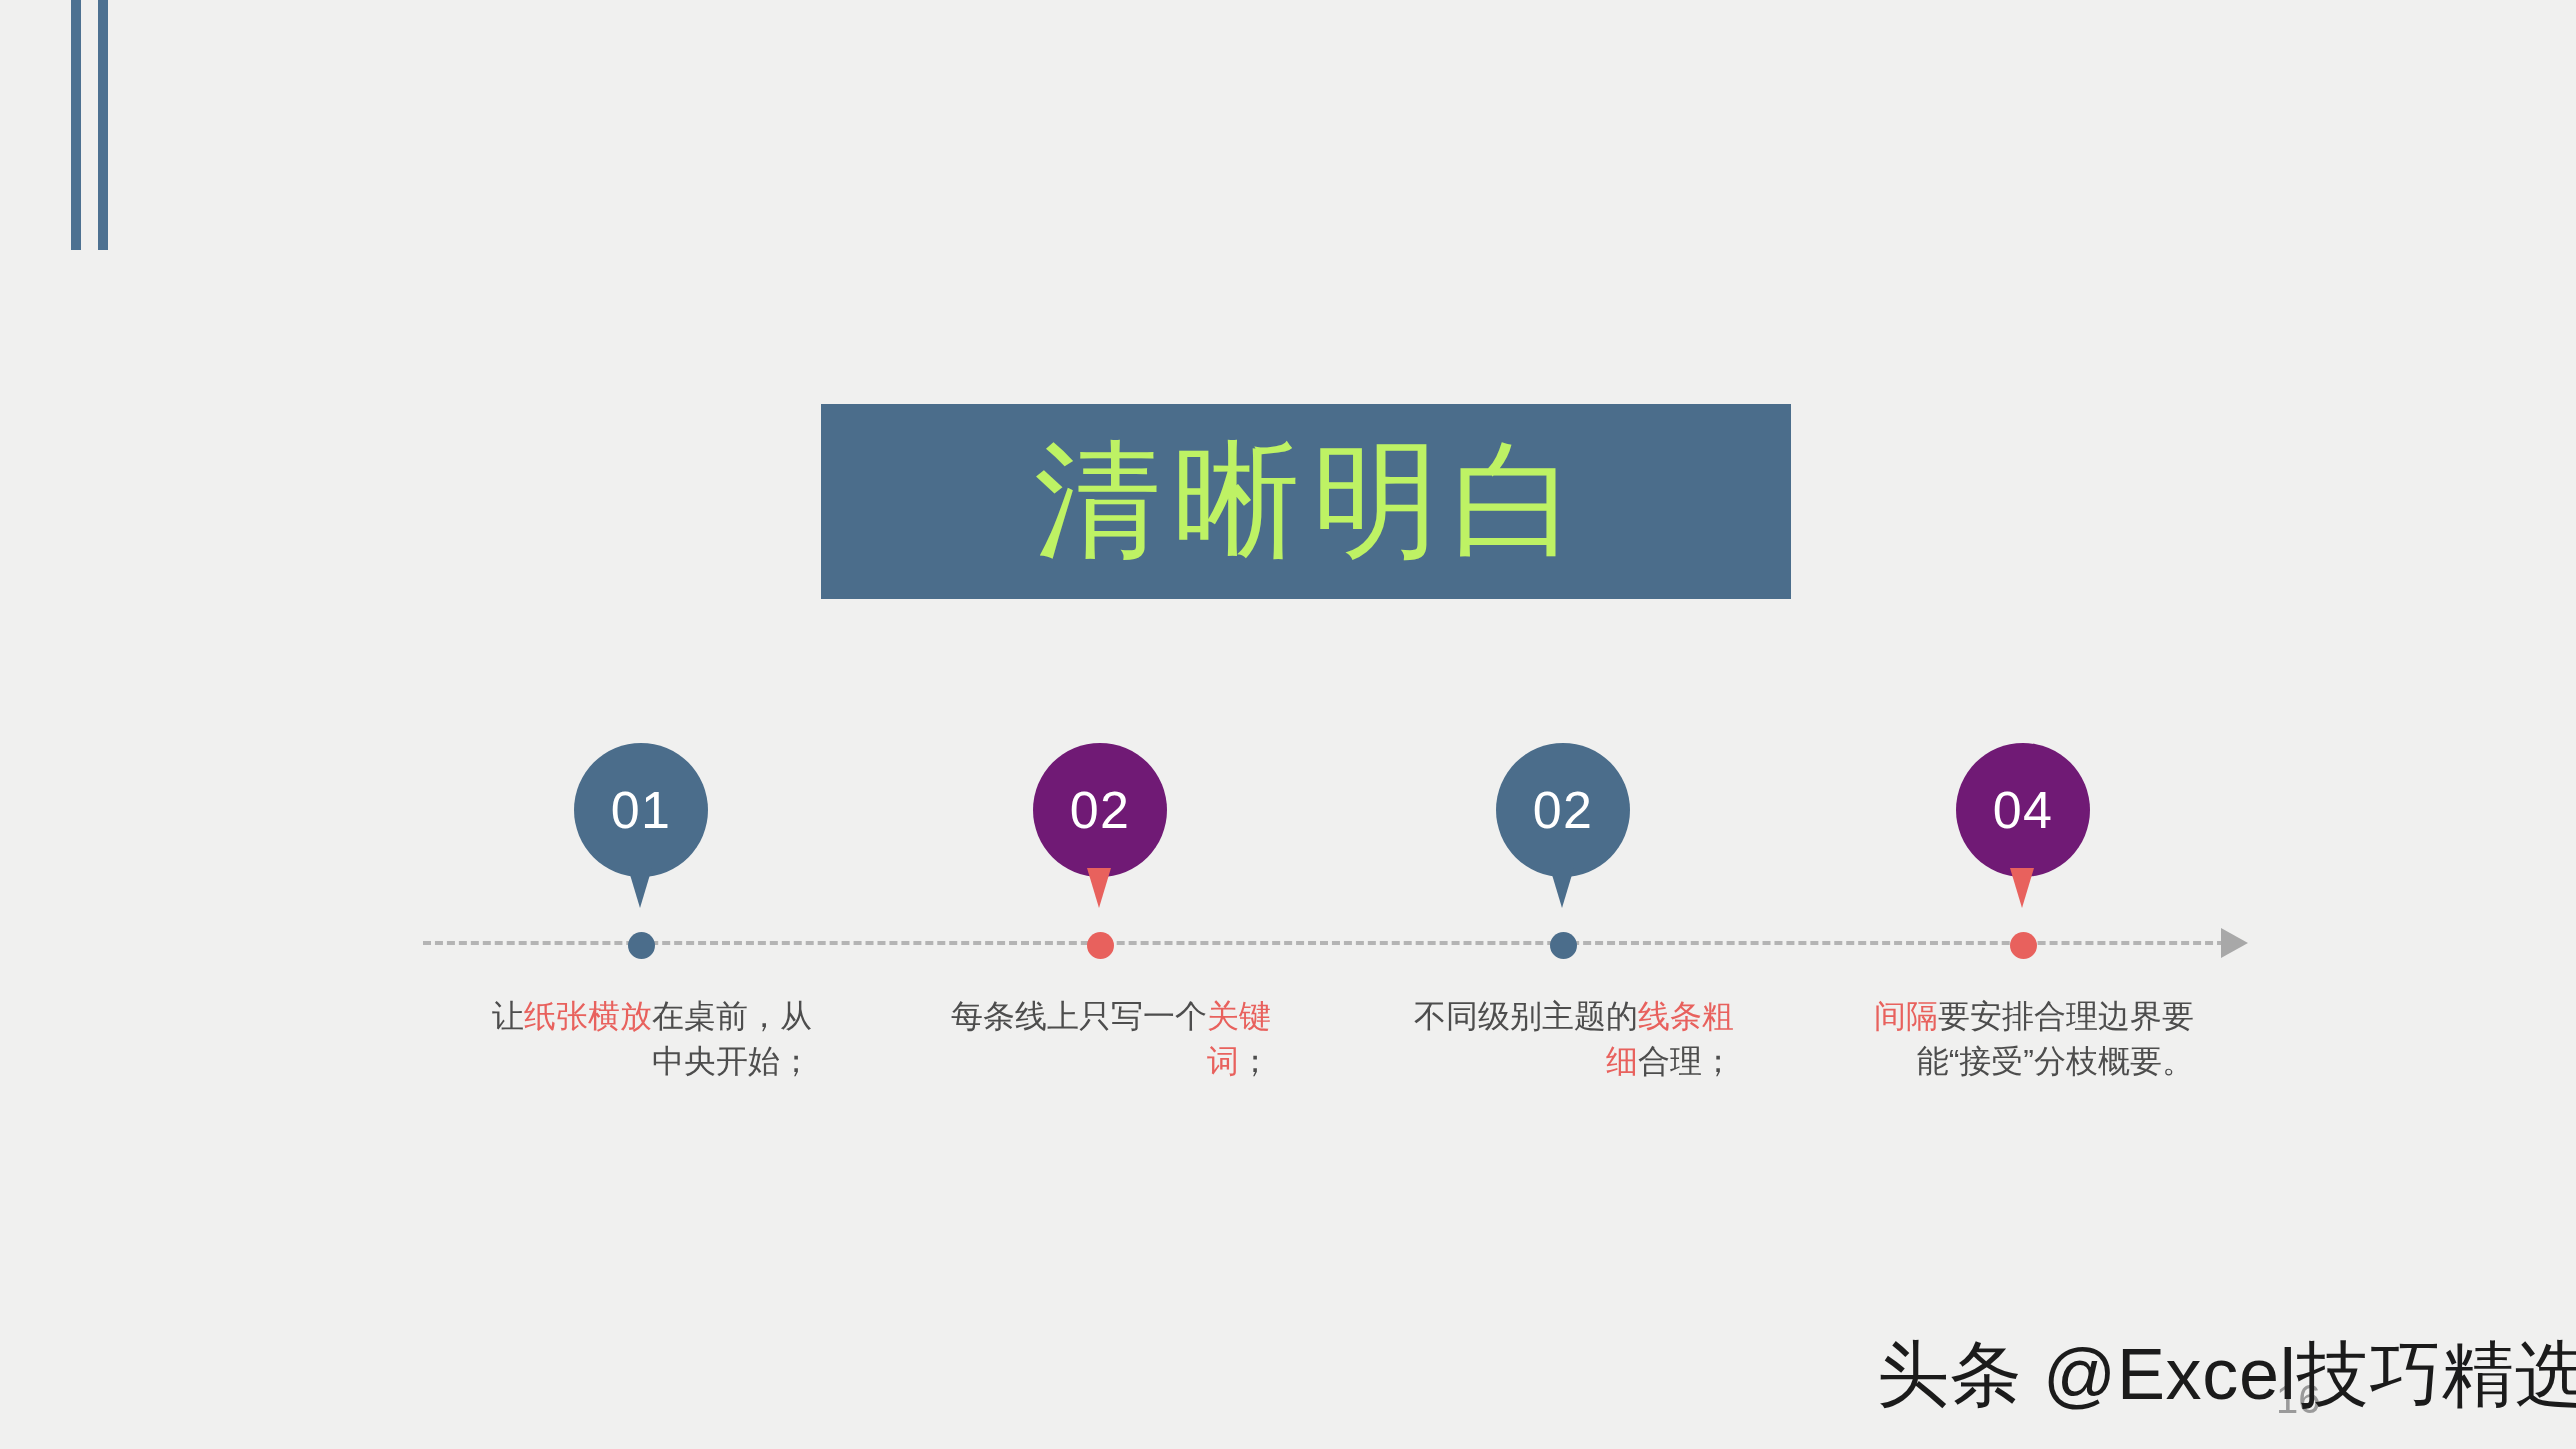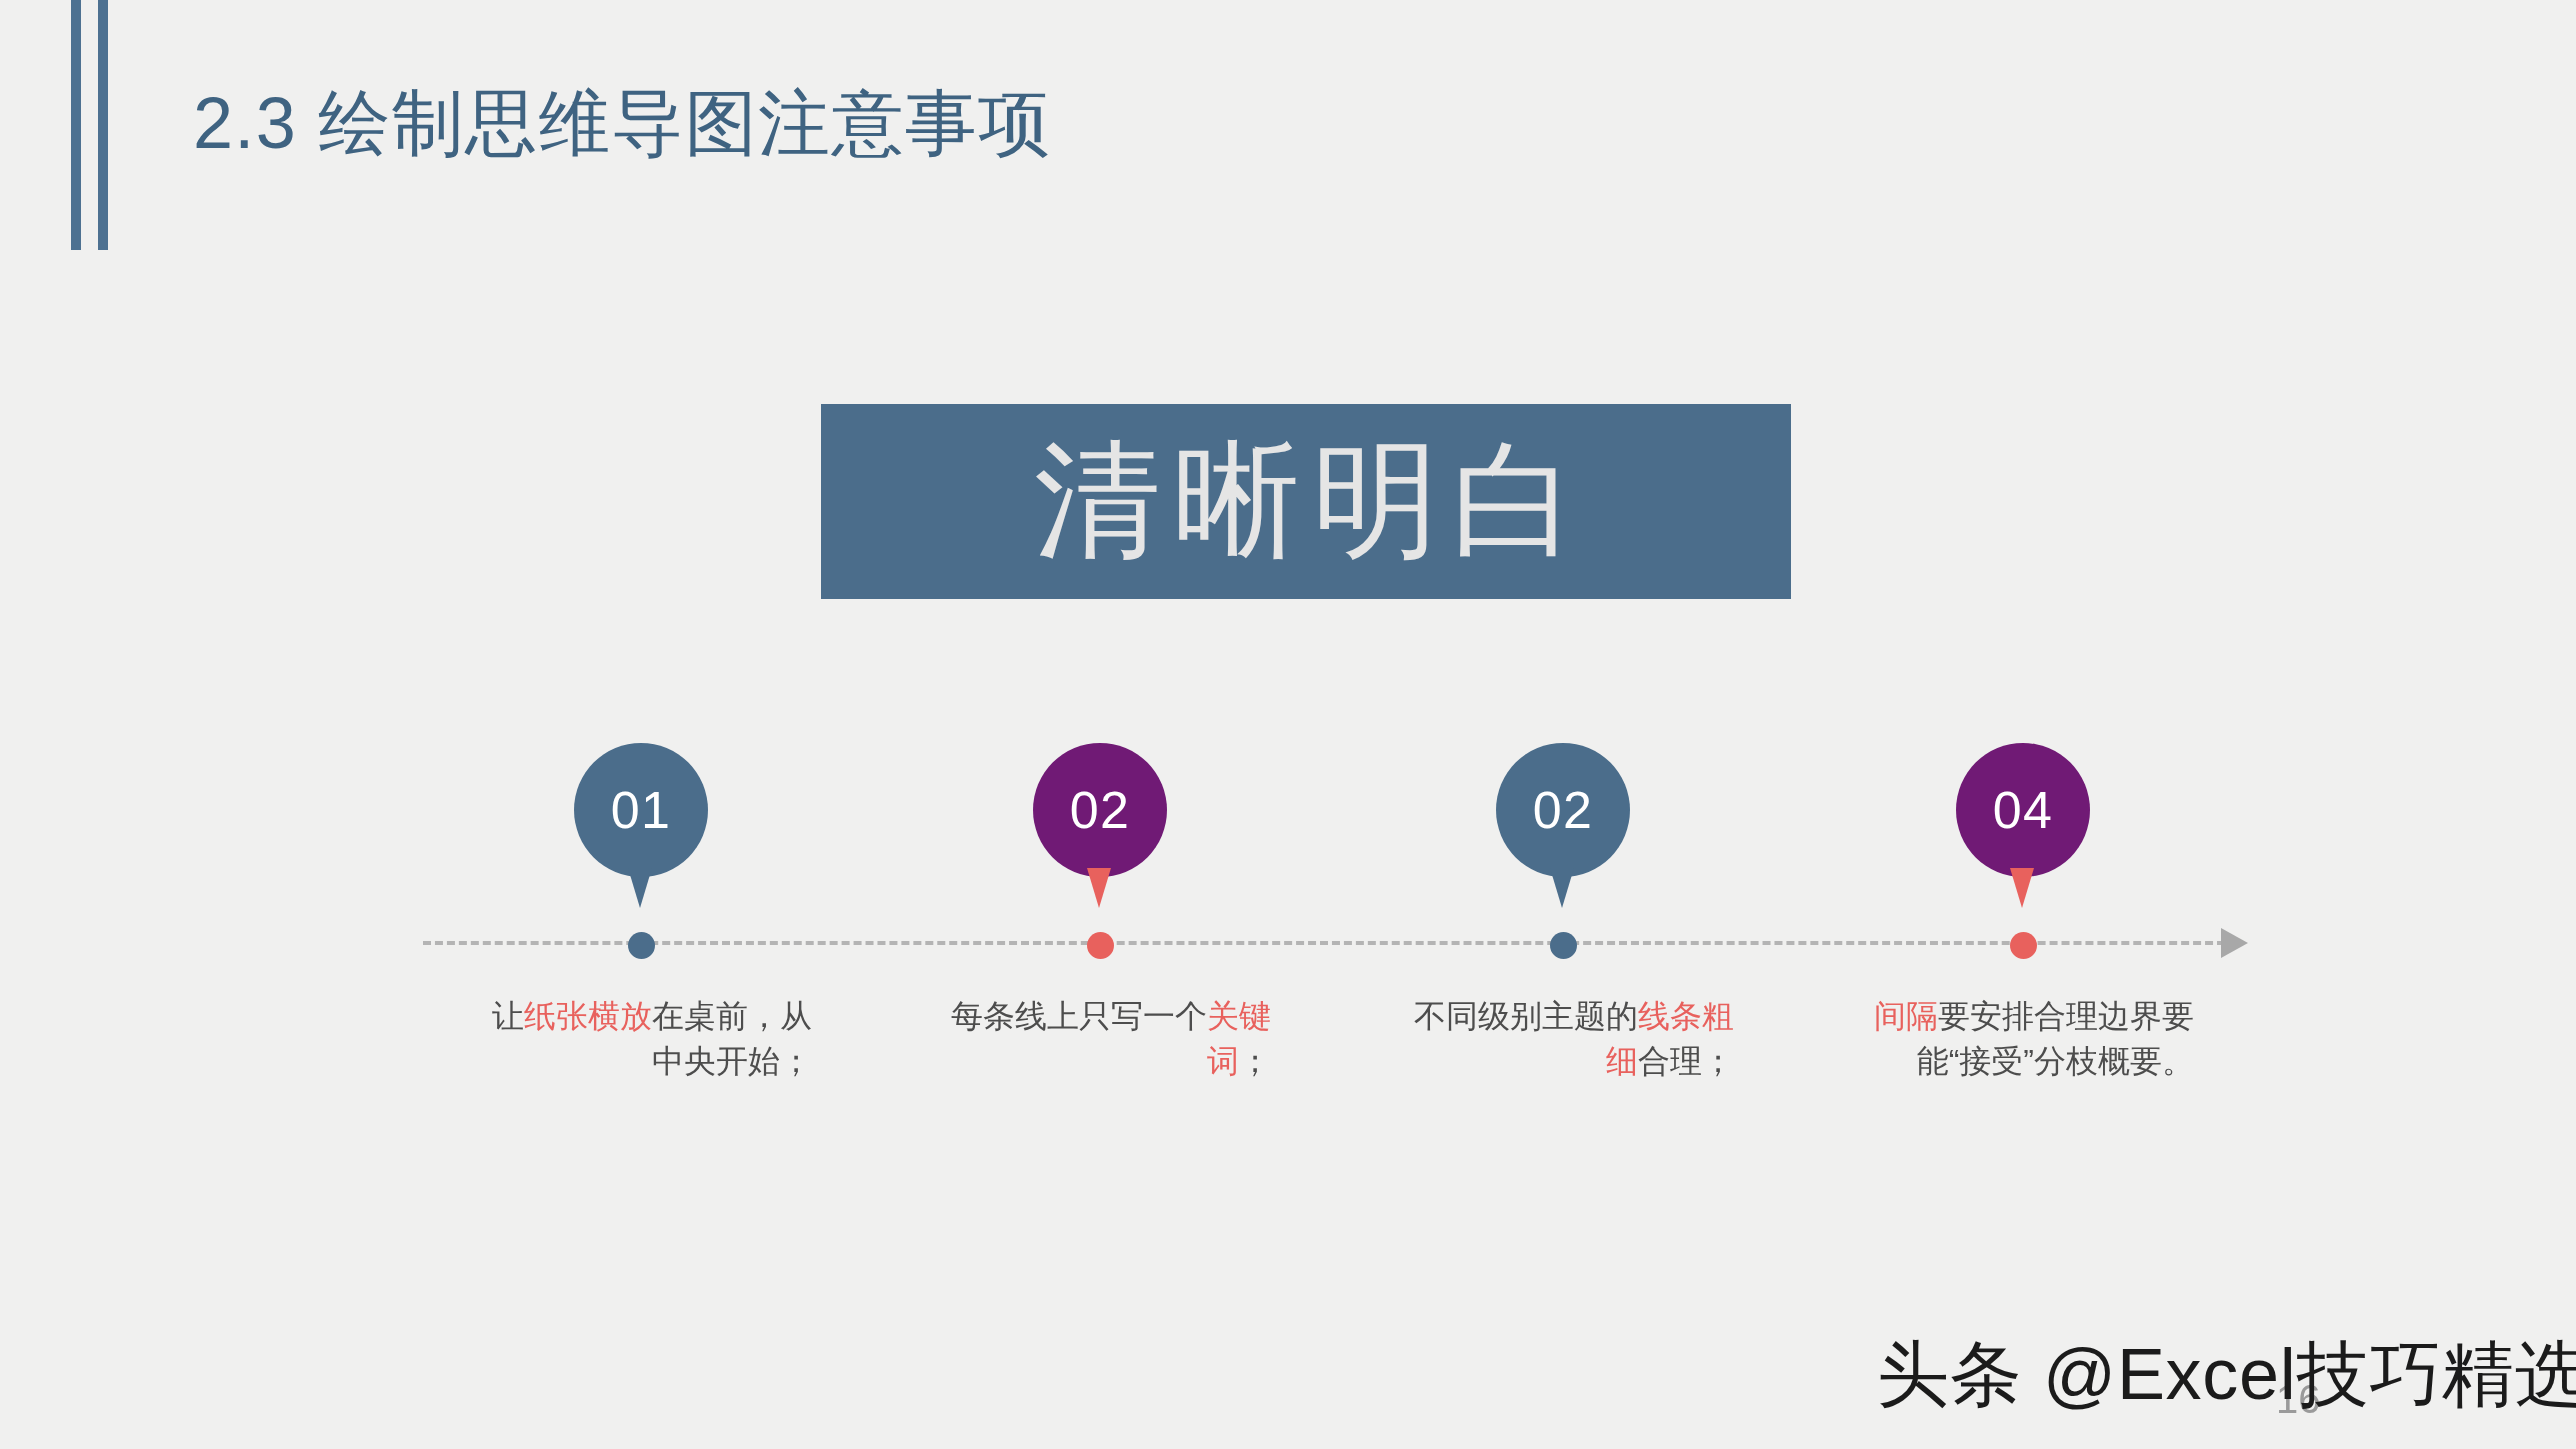--- a/index.html
+++ b/index.html
@@ -55,21 +55,21 @@
     width: 970px;
     height: 195px;
     background: #4b6d8b;
     display: flex;
     align-items: center;
     justify-content: center;
   }
   .banner-text {
     font-family: "Liberation Serif", "DejaVu Serif", serif;
     font-size: 127px;
-    color: #e5e5e5;
+    color: #bef264;
     letter-spacing: 12px;
     line-height: 1;
     padding-left: 12px;
   }
 
   
   .timeline {
     position: absolute;
     left: 423px;
     top: 941px;
@@ -182,21 +182,20 @@
 </head>
 <body>
 
 <div id="slide">
 
   <div class="accent-bars">
     <div class="accent-bar b1"></div>
     <div class="accent-bar b2"></div>
   </div>
 
-  <div class="page-title">2.3 绘制思维导图注意事项</div>
 
   <div class="banner">
     <div class="banner-text">清晰明白</div>
   </div>
 
   <div class="timeline">
     <div class="timeline-line"></div>
     <div class="timeline-arrow"></div>
   </div>
 

